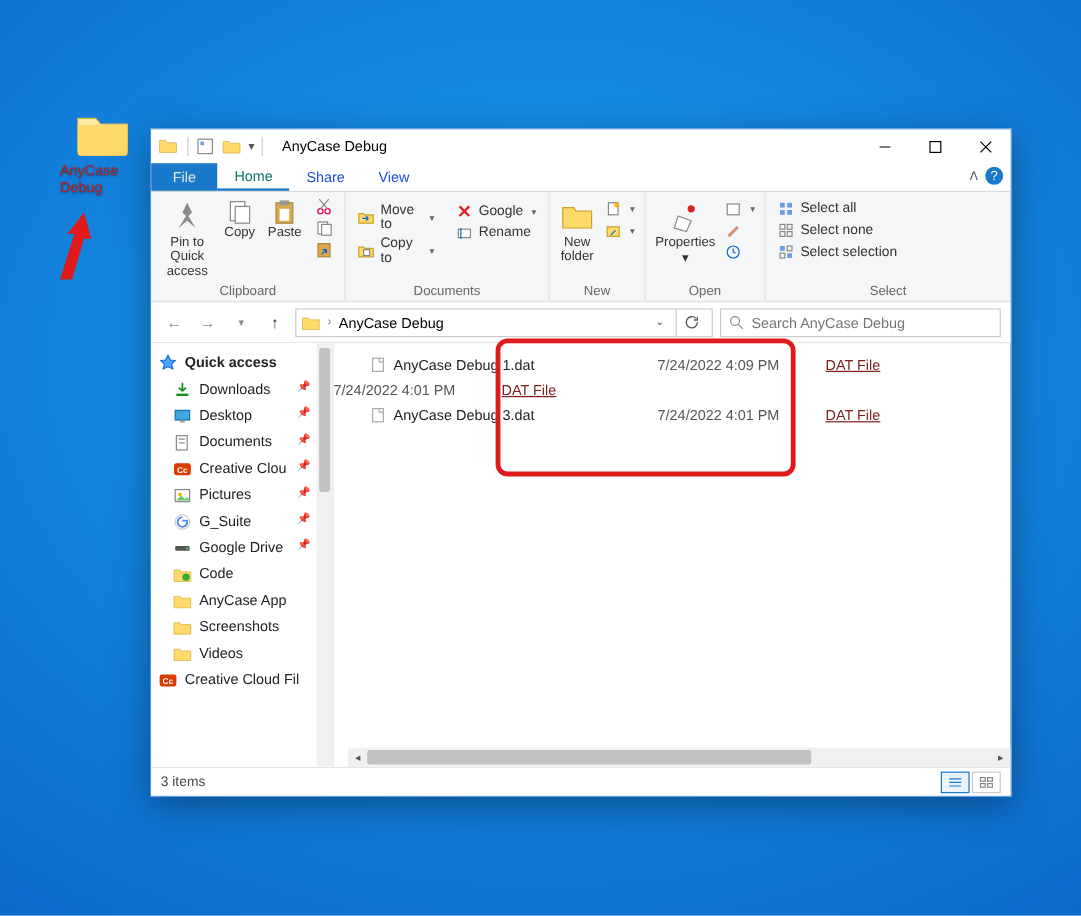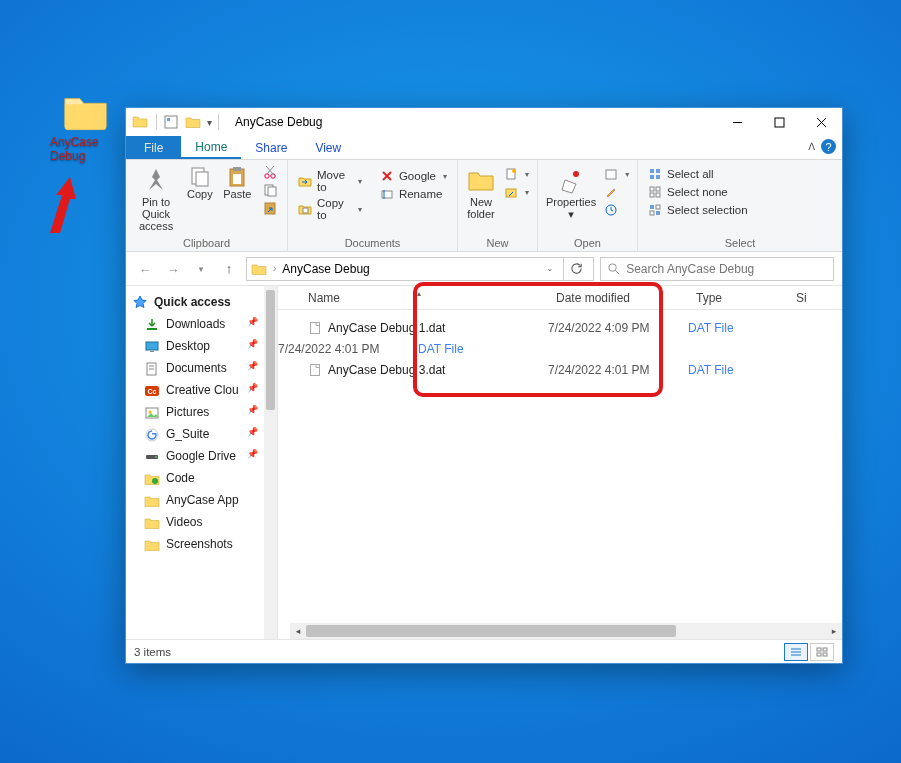--- a/index.html
+++ b/index.html
@@ -75,21 +75,21 @@
 
   .listview { flex: 1; position: relative; display: flex; flex-direction: column; }
   .colheaders { height: 24px; border-bottom: 1px solid #e5e5e5; display: flex; align-items: center; font-size: 12px; color: #444; }
   .colheaders .col { padding: 0 8px; cursor: pointer; display: flex; align-items: center; position: relative; }
   .colheaders .sort { font-size: 8px; margin-left: 4px; position: absolute; top: -2px; left: 50%; color: #666; }
   .filerows { flex: 1; padding-top: 4px; }
   .frow { display: flex; align-items: flex-end; font-size: 12px; color: #222; height: 21px; cursor: pointer; }
   .frow .cname { padding-left: 30px; display: flex; align-items: center; gap: 6px; }
   .frow .fi { width: 14px; height: 14px; flex-shrink: 0; }
   .frow .cdate { color: #555; }
-  .frow .ctype { color: #3b82f6; }
+  .frow .ctype { color: #7f1d1d; text-decoration: underline; }
 
   .hscroll { height: 16px; background: #f0f0f0; position: relative; margin-left: 12px; }
   .hscroll .thumb { position: absolute; top: 2px; bottom: 2px; left: 16px; width: 370px; background: #c1c1c1; border-radius: 2px; }
   .hscroll .arr { position: absolute; top: 0; width: 16px; height: 100%; display: flex; align-items: center; justify-content: center; font-size: 9px; color: #555; cursor: pointer; }
   .hscroll .arr.l { left: 0; } .hscroll .arr.r { right: 0; }
 
   
   .redbox { position: absolute; border: 4px solid #e01a1a; border-radius: 10px; pointer-events: none; }
 
   
@@ -537,53 +537,47 @@
               </svg>
             </span>
             <span>AnyCase App</span>
           </div>
           <div class="sideitem">
             <span class="si">
               <svg viewBox="0 0 16 16">
                 <path d="M1 4h5l1 1.5H15v8H1z" fill="#ffda6b" stroke="#c9a227" stroke-width=".5"></path>
               </svg>
             </span>
+            <span>Screenshots</span>
+          </div>
+          <div class="sideitem">
+            <span class="si">
+              <svg viewBox="0 0 16 16">
+                <path d="M1 4h5l1 1.5H15v8H1z" fill="#ffda6b" stroke="#c9a227" stroke-width=".5"></path>
+              </svg>
+            </span>
             <span>Videos</span>
           </div>
-          <div class="sideitem">
-            <span class="si">
-              <svg viewBox="0 0 16 16">
-                <path d="M1 4h5l1 1.5H15v8H1z" fill="#ffda6b" stroke="#c9a227" stroke-width=".5"></path>
-              </svg>
-            </span>
-            <span>Screenshots</span>
-          </div>
         </div>
       <div class="group-sep"></div>
+      <div class="sideitem head">
+        <span class="si">
+            <svg viewBox="0 0 16 16">
+              <rect x="1" y="3" width="14" height="10" rx="2" fill="#da3b01"></rect>
+              <text x="8" y="11" text-anchor="middle" font-size="7" fill="#fff" font-weight="bold">Cc</text>
+            </svg>
+          </span>
+        <span>Creative Cloud Fil</span>
+      </div>
       <div class="vscroll">
           <div class="thumb"></div>
         </div>
     </div>
 
     <div class="listview">
-      <div class="colheaders">
-        <div class="col" style="width:270px; padding-left:30px">
-            <span>Name</span>
-            <span class="sort">▴</span>
-          </div>
-        <div class="col" style="width:140px">
-            <span>Date modified</span>
-          </div>
-        <div class="col" style="width:100px">
-            <span>Type</span>
-          </div>
-        <div class="col" style="width:40px">
-            <span>Si</span>
-          </div>
-      </div>
       <div class="filerows" id="filerows">
           <div class="frow">
     <div class="cname" style="width:270px">
               <span class="fi">
                 <svg viewBox="0 0 14 14">
                   <rect x="2.5" y="1.5" width="9" height="11" fill="#fff" stroke="#aaa"></rect>
                   <path d="M8 1.5v3h3.5" fill="none" stroke="#aaa"></path>
                 </svg>
               </span>
               <span>AnyCase Debug 1.dat</span>

